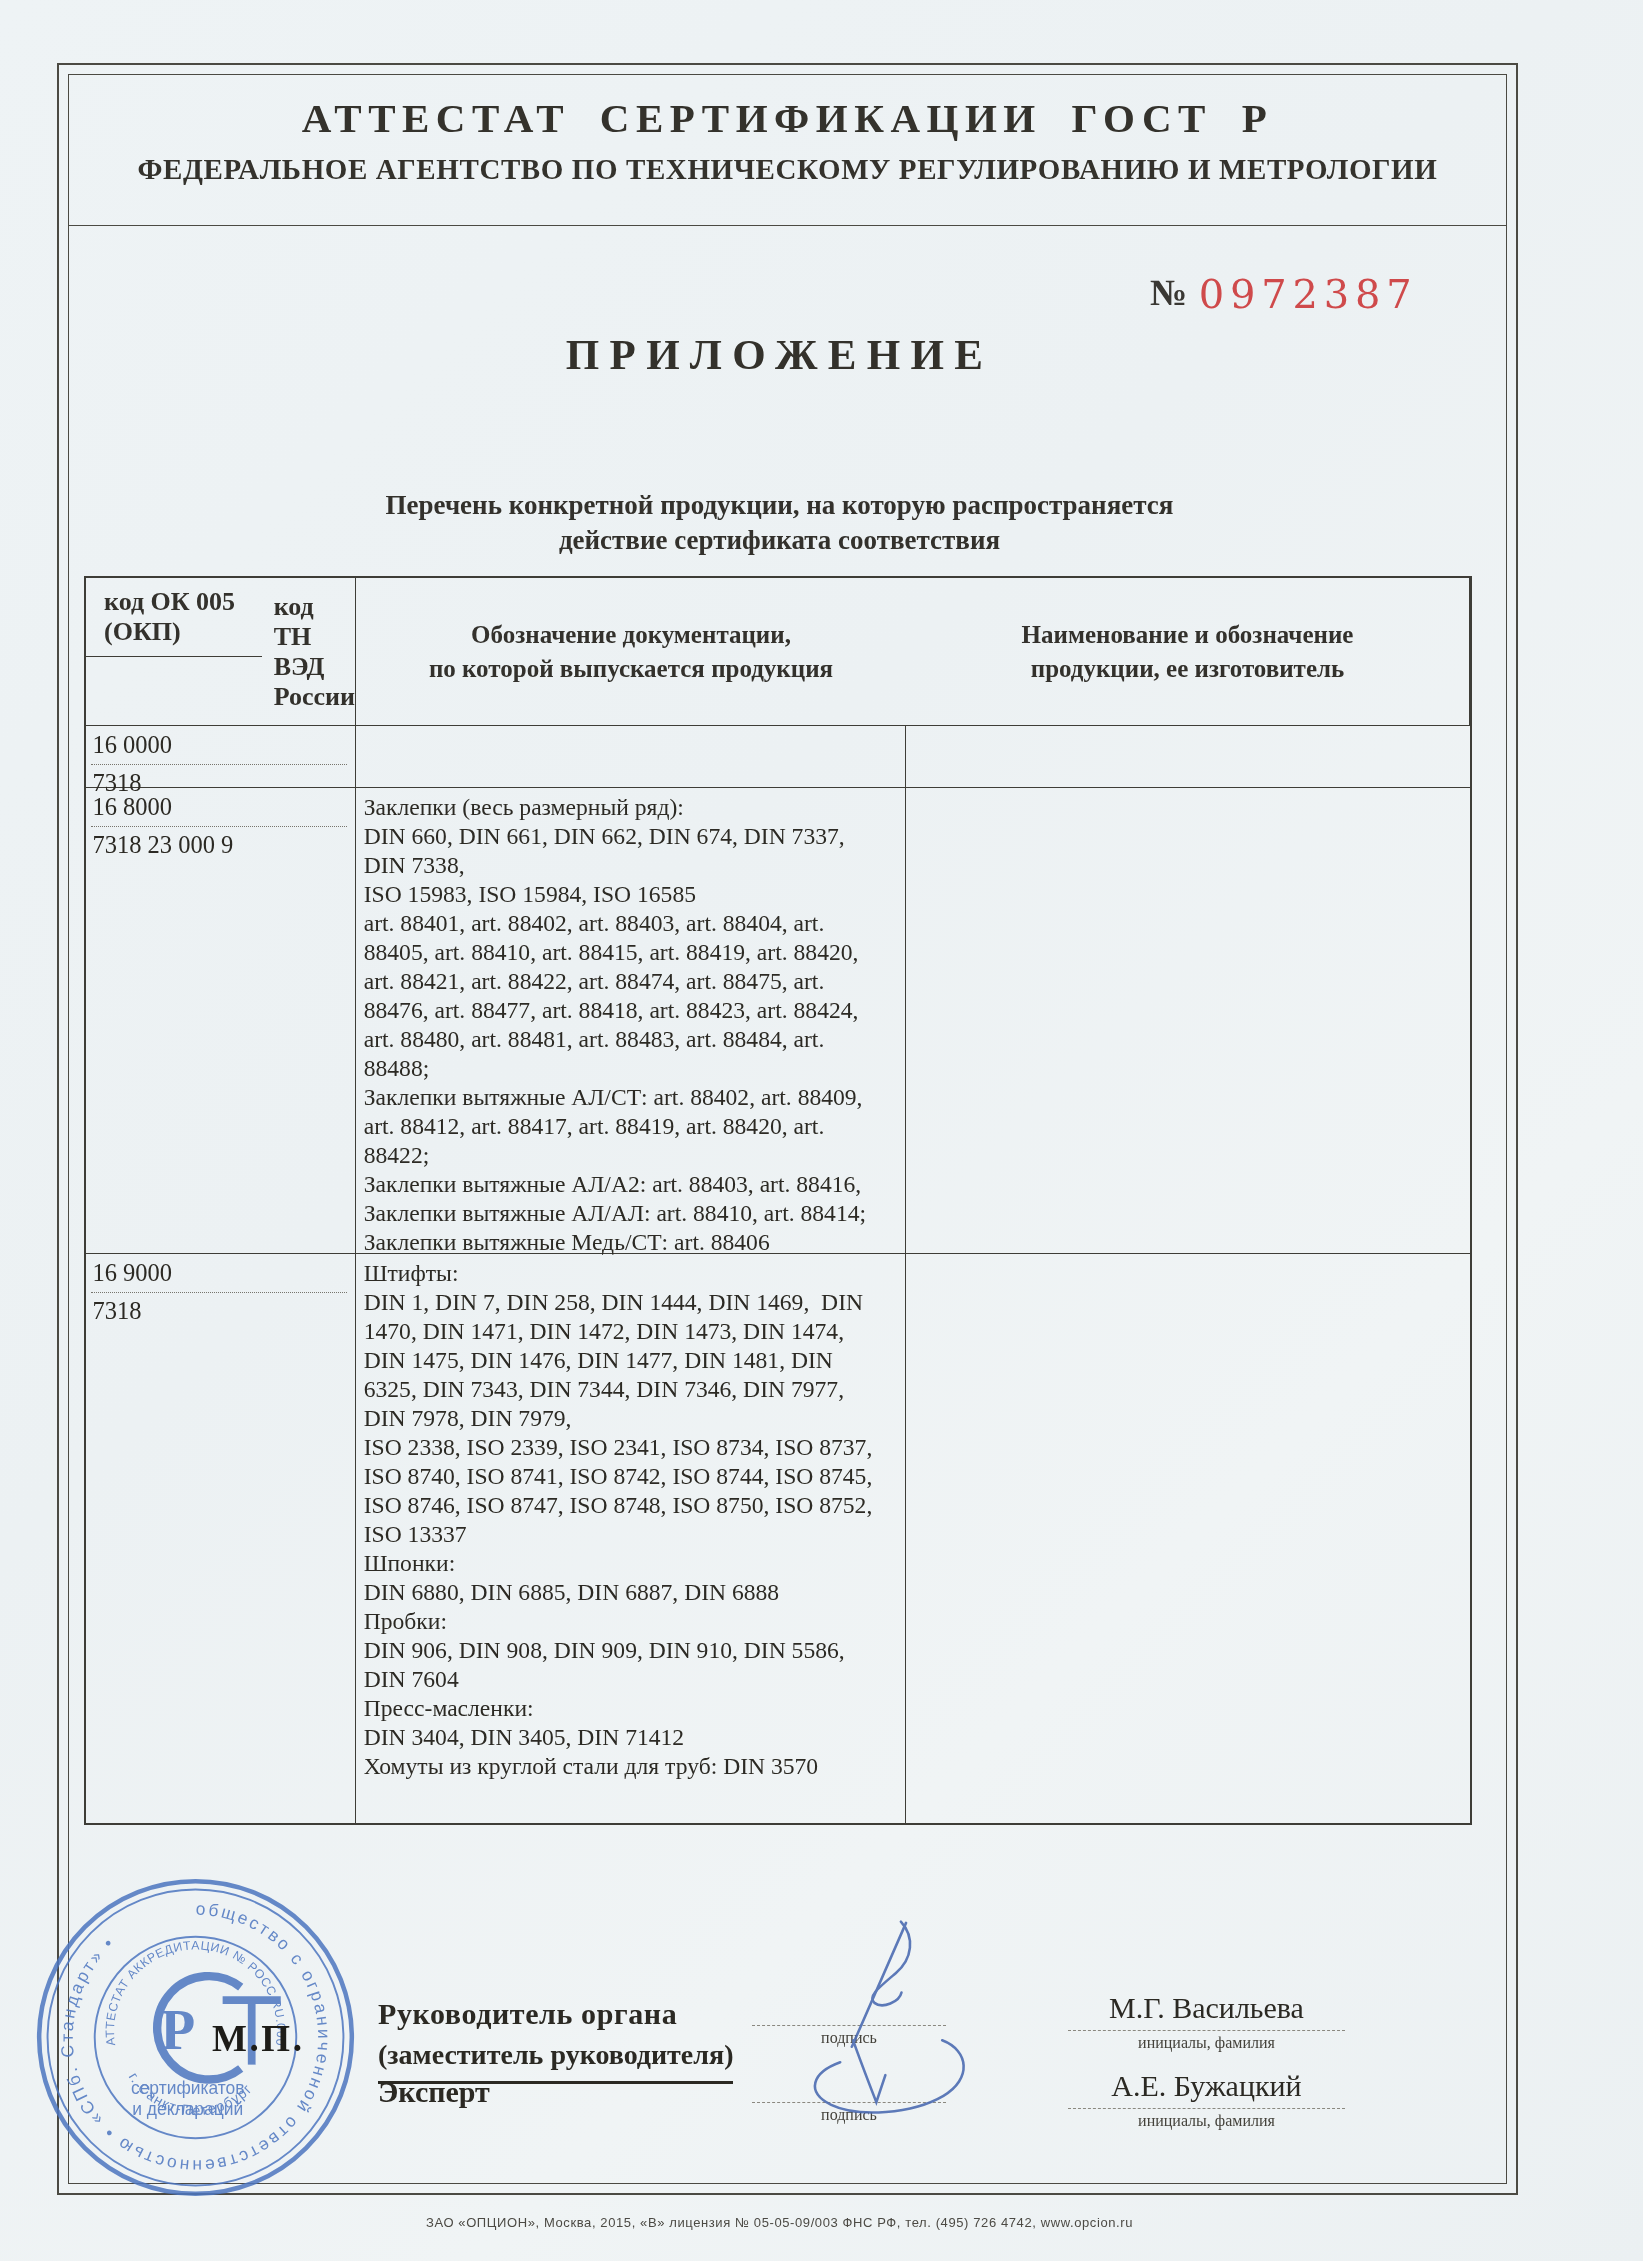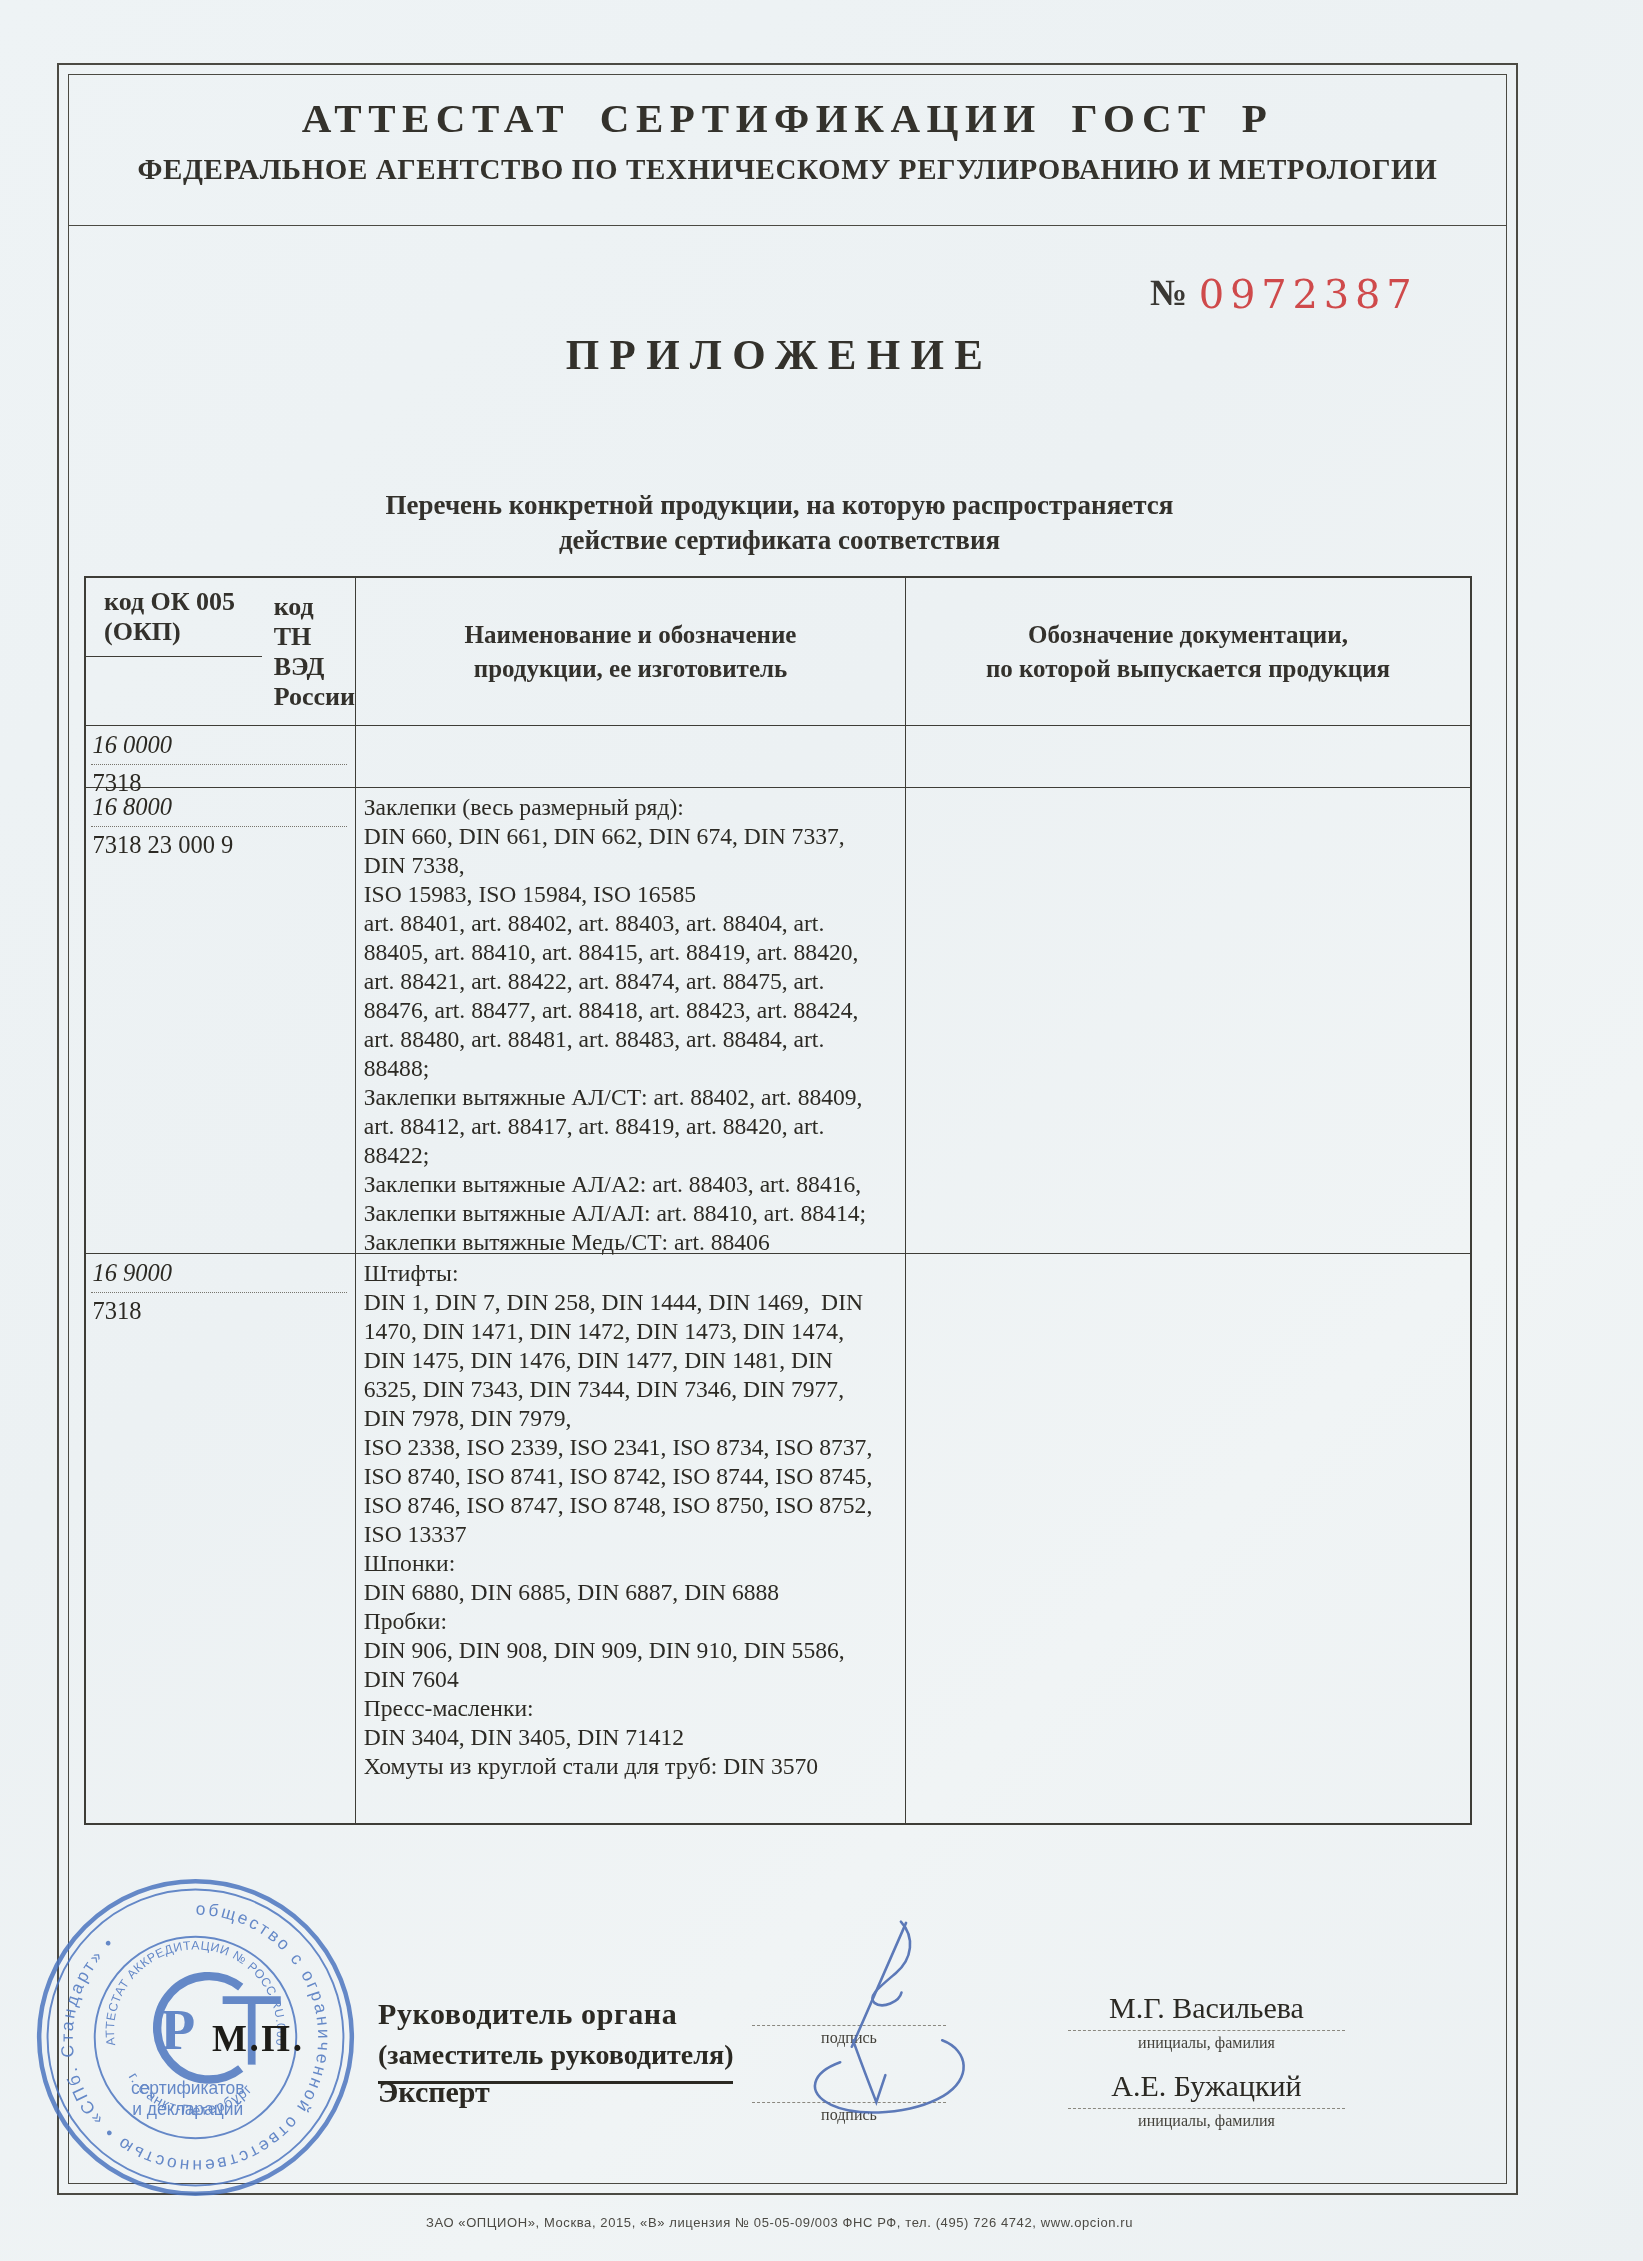--- a/index.html
+++ b/index.html
@@ -39,21 +39,21 @@
   .cell{border-right:1.3px solid #3e3d37;border-bottom:1.9px solid #3e3d37;box-sizing:border-box;position:relative;}
   .cell.last-col{border-right:none;}
   .cell.last-row{border-bottom:none;}
   .hdr-col1{display:flex;}
   .hdr-col1 .top{height:79px;border-bottom:1.3px solid #3e3d37;display:flex;align-items:center;padding-left:18px;box-sizing:border-box;}
   .hdr-col1 .bottom{flex:1;display:flex;align-items:center;padding-left:11.6px;}
   .hdr-col1 .label{font-size:26px;font-weight:bold;color:#33312c;}
   .hdr-center{display:flex;align-items:center;justify-content:center;text-align:center;
     font-size:25px;font-weight:bold;line-height:34px;color:#33312c;white-space:pre-line;}
   .code-cell{padding:3.9px 7.7px 0 5.2px;font-size:24.5px;color:#2c2a24;}
-  .code-okp{border-bottom:1.3px dotted #77756d;padding:1.3px 0 5.2px 1.3px;font-style:italic;}
+  .code-okp{border-bottom:1.3px dotted #77756d;padding:1.3px 0 5.2px 1.3px;}
   .code-tnved{padding:3.9px 0 0 1.3px;}
   .name-cell{padding:5.2px 3.9px 0 7.7px;font-size:23.6px;color:#2c2a24;}
   .name-cell .tline{white-space:pre;line-height:29px;}
   .docs-cell{}
   
   .stamp{position:absolute;left:34px;top:1876px;width:323px;height:323px;opacity:.85;}
   .mp-mark{position:absolute;left:172px;top:2017px;font-size:37px;font-weight:bold;color:#1d1c18;letter-spacing:2.6px;margin-left:40px;}
   
   .role1{position:absolute;left:378px;top:1997px;font-weight:bold;color:#2b2923;}
   .role1 .r1{font-size:30px;letter-spacing:0.6px;}
@@ -97,24 +97,24 @@
   <div class="ptable">
 
     <div class="cell hdr-col1">
       <div class="top">
         <span class="label">код ОК 005 (ОКП)</span>
       </div>
       <div class="bottom">
         <span class="label">код ТН ВЭД России</span>
       </div>
     </div>
+    <div class="cell hdr-center last-col">Обозначение документации,
+по которой выпускается продукция</div>
     <div class="cell hdr-center">Наименование и обозначение
 продукции, ее изготовитель</div>
-    <div class="cell hdr-center last-col">Обозначение документации,
-по которой выпускается продукция</div>
 
     <div class="cell code-cell">
       <div class="code-okp">16 0000</div>
       <div class="code-tnved">7318</div>
     </div>
     <div class="cell name-cell"></div>
     <div class="cell docs-cell last-col"></div>
 
     <div class="cell code-cell">
       <div class="code-okp">16 8000</div>

